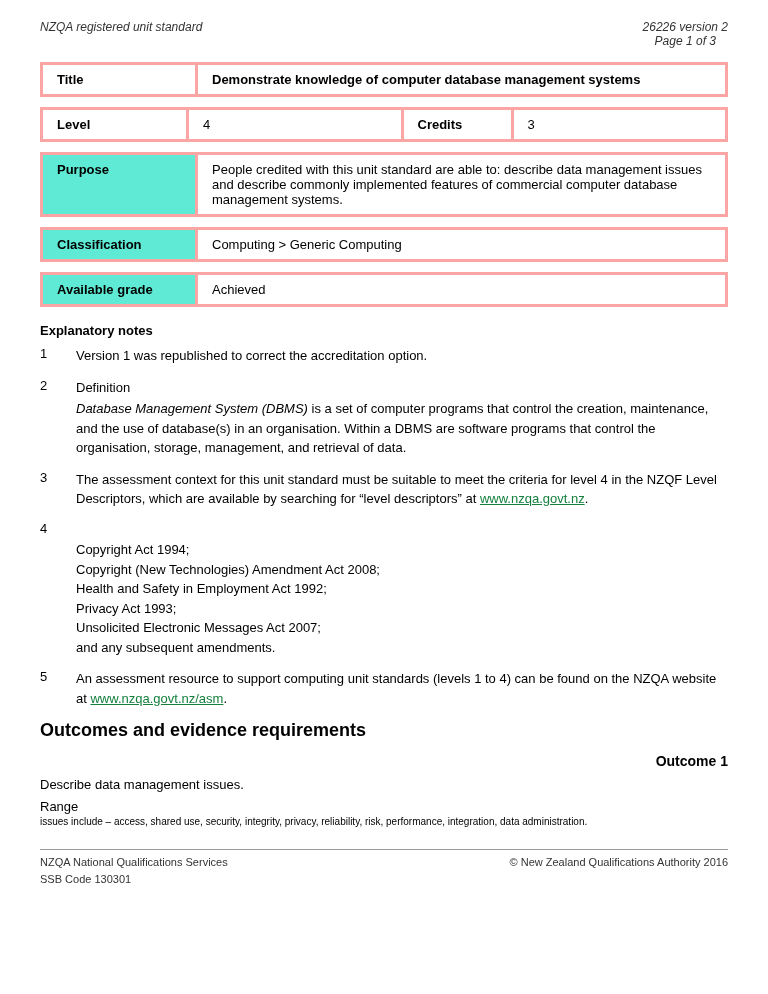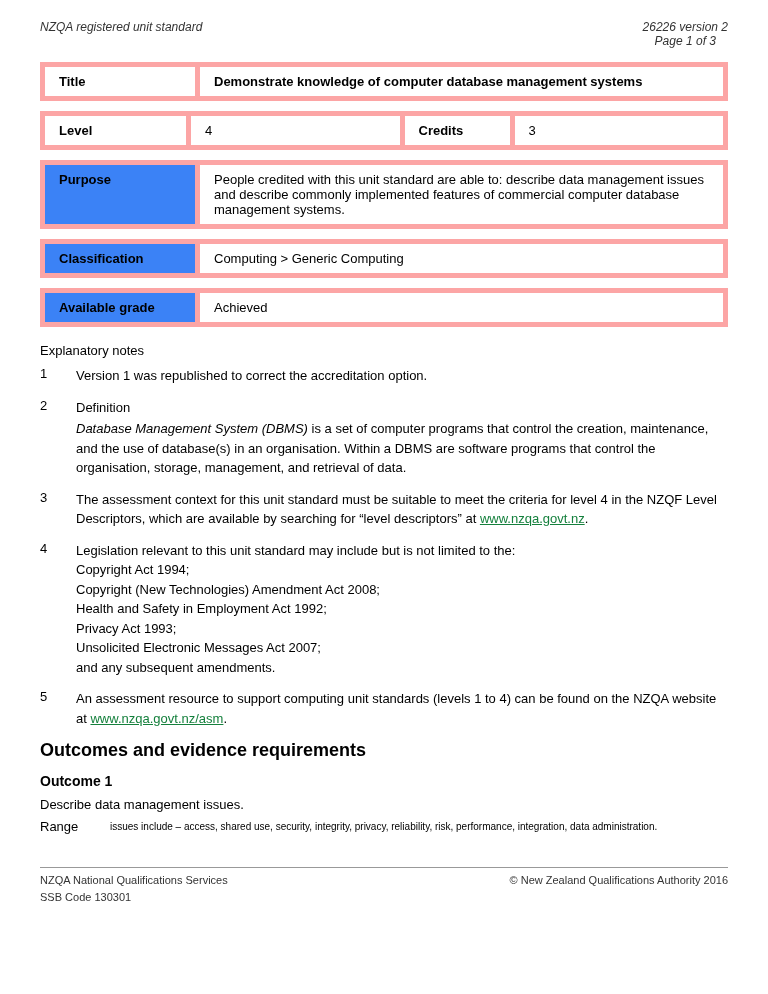--- a/index.html
+++ b/index.html
@@ -33,53 +33,54 @@
       text-align: center;
     }
 
     
     table {
       width: 100%;
       border-collapse: collapse;
       margin-bottom: 10px;
     }
     td, th {
-      border: 5px solid #fca5a5;
+      border: 3px solid #fca5a5;
       padding: 7px 14px;
       vertical-align: top;
     }
     .bold-cell {
       font-weight: bold;
     }
 
     
     .info-table td:first-child {
       width: 155px;
       font-weight: bold;
-      background: #3b82f6;
+      background: #5eead4;
     }
 
     
     .section-heading {
-      font-weight: normal;
+      font-weight: bold;
       font-size: 13px;
       margin-top: 16px;
       margin-bottom: 8px;
     }
     .outcomes-heading {
       font-size: 18px;
       font-weight: bold;
       margin-top: 4px;
       margin-bottom: 8px;
     }
     .outcome-subheading {
       font-weight: bold;
       font-size: 14px;
       margin-top: 12px;
       margin-bottom: 6px;
+      text-align: right;
     }
 
     
     .numbered-item {
       display: flex;
       margin-bottom: 12px;
       align-items: flex-start;
     }
     .numbered-item .num {
       min-width: 36px;
@@ -103,36 +104,37 @@
     .link-text {
       color: #15803d;
       text-decoration: underline;
     }
 
     
     .range-row {
       display: flex;
       margin-top: 3px;
       margin-bottom: 6px;
+      flex-direction: column;
     }
     .range-label {
       min-width: 70px;
       font-weight: normal;
       font-size: 13px;
     }
     .range-content {
       flex: 1;
       font-size: 10px;
       line-height: 1.5;
     }
 
     
     .footer {
       border-top: 1px solid #999;
-      margin-top: 33px;
+      margin-top: 20px;
       padding-top: 4px;
       display: flex;
       justify-content: space-between;
       font-size: 11px;
       color: #333;
     }
     .footer-left {
       line-height: 1.6;
     }
     .footer-right {
@@ -221,21 +223,21 @@
 <div class="numbered-item">
   <span class="num">3</span>
   <span class="content">
     <span>The assessment context for this unit standard must be suitable to meet the criteria for level 4 in the NZQF Level Descriptors, which are available by searching for “level descriptors” at </span><a class="link-text" href="#">www.nzqa.govt.nz</a><span>.</span>
   </span>
 </div>
 
 <div class="numbered-item">
   <span class="num">4</span>
   <span class="content">
-    <span>Legislation relevant to this unit standard may include but is not limited to the:</span><br>
+    <br>
     <span>
       Copyright Act 1994;<br>
       Copyright (New Technologies) Amendment Act 2008;<br>
       Health and Safety in Employment Act 1992;<br>
       Privacy Act 1993;<br>
       Unsolicited Electronic Messages Act 2007;<br>
       and any subsequent amendments.
     </span>
   </span>
 </div>

